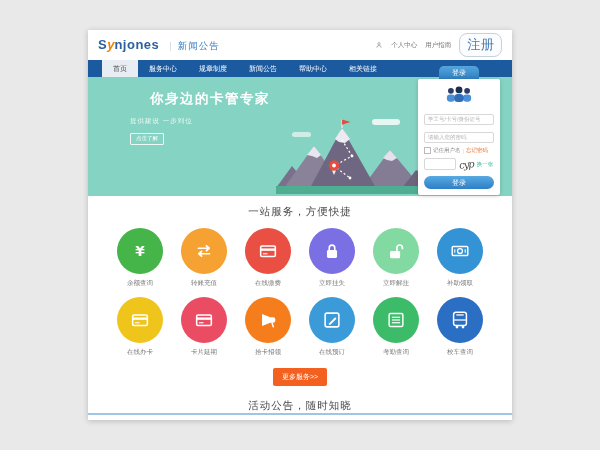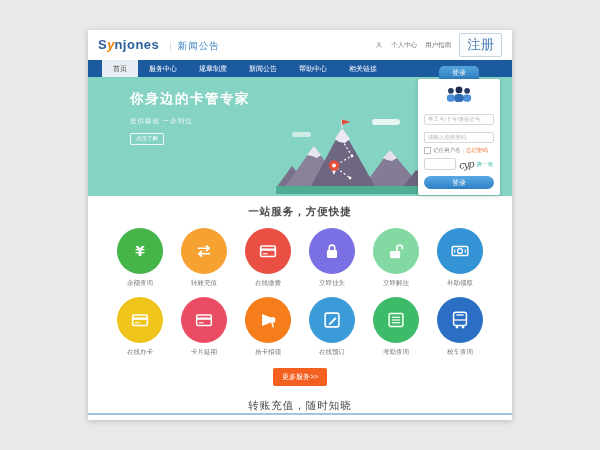--- a/index.html
+++ b/index.html
@@ -8,30 +8,30 @@
   .site{position:absolute;left:88px;top:30px;width:424px;height:390px;background:#fff;
         box-shadow:0 1px 6px rgba(0,0,0,.2);overflow:hidden;}
   
   .hdr{position:relative;height:30px;display:flex;align-items:center;padding:0 10px;box-sizing:border-box;}
   .logo{display:flex;align-items:baseline;}
   .logo .l1{font-size:13px;font-weight:bold;color:#2b5f9e;letter-spacing:.5px;}
   .logo .ly{font-size:13px;font-weight:bold;color:#f08300;font-style:italic;}
   .logo .ldiv{color:#c9d6e4;font-size:9px;margin:0 6px 0 10px;}
   .logo .lname{color:#3c80c0;font-size:9.5px;letter-spacing:1px;}
   .hdr-right{position:absolute;right:10px;top:0;height:30px;display:flex;align-items:center;gap:8px;font-size:6.5px;color:#777;}
-  .reg-btn{border:1px solid #c6d2de;border-radius:2px;padding:2px 7px;color:#4a7fb5;background:#fbfcfd;cursor:pointer;}
+  .reg-btn{border:1px solid #c6d2de;border-radius:8px;padding:2px 7px;color:#4a7fb5;background:#fbfcfd;cursor:pointer;}
   
   .nav{height:17px;background:#1c5aa0;display:flex;align-items:stretch;padding-left:14px;}
   .nav ul{list-style:none;margin:0;padding:0;display:flex;}
   .nav-item{color:#fff;font-size:7px;line-height:17px;padding:0 11px;cursor:pointer;}
   .nav-item.active{background:#e7edf3;color:#4a4a4a;}
   
   .hero{position:relative;height:119px;background:#85d3c3;overflow:hidden;}
   .hero-text{position:absolute;left:42px;top:13px;color:#fff;}
-  .hero-title{font-size:13.5px;font-weight:bold;letter-spacing:1.5px;}
+  .hero-title{font-size:13.5px;font-weight:bold;letter-spacing:1.5px;margin-left:20px;}
   .hero-sub{font-size:6.5px;color:rgba(255,255,255,.88);letter-spacing:1px;margin-top:9px;}
   .hero-cta{display:inline-block;margin-top:6px;border:1px solid rgba(255,255,255,.85);color:#fff;
             font-size:5.5px;padding:1.5px 5px;border-radius:1px;cursor:pointer;}
   .mtn{position:absolute;left:188px;bottom:2px;width:150px;height:78px;}
   
   .login{position:absolute;left:330px;top:36px;width:82px;z-index:5;}
   .login-tab{width:40px;margin:0 auto;background:linear-gradient(#55a6dd,#2e7fc0);color:#fff;font-size:7px;
              text-align:center;line-height:13px;height:13px;border-radius:5px 5px 0 0;cursor:pointer;}
   .login-body{background:#fff;border-radius:2px;box-shadow:0 1px 4px rgba(0,0,0,.18);padding:4px 6px 6px;}
   .ppl{display:block;margin:2px auto 4px;}
@@ -43,21 +43,21 @@
   .forgot{color:#e87332;cursor:pointer;}
   .sep{color:#d5d5d5;}
   .cap-row{display:flex;align-items:center;margin-top:4px;gap:3px;}
   .cap-input{width:26px;height:10px;border:1px solid #d8d8d8;border-radius:2px;font-size:5.5px;padding:0 2px;}
   .cap-img{font-family:"DejaVu Serif","Liberation Serif",serif;font-style:italic;font-size:10px;color:#4a4a4a;
            transform:rotate(-6deg);letter-spacing:-1px;cursor:pointer;}
   .cap-refresh{font-size:5.5px;color:#2ab3a0;cursor:pointer;}
   .lg-submit{width:100%;height:13px;margin-top:6px;border:none;border-radius:7px;color:#fff;font-size:7px;
              background:linear-gradient(#58aae2,#2e7fc6);cursor:pointer;}
   
-  .sec-title{text-align:center;font-size:10.5px;color:#4a4a4a;letter-spacing:1px;margin-top:9px;font-weight:bold;}
+  .sec-title{text-align:center;font-size:10.5px;color:#4a4a4a;letter-spacing:1px;margin-top:9px;}
   .grid{display:grid;grid-template-columns:repeat(6,1fr);margin:9px 20px 0;row-gap:9px;}
   .svc{display:flex;flex-direction:column;align-items:center;cursor:pointer;}
   .svc-circle{width:46px;height:46px;border-radius:50%;display:flex;align-items:center;justify-content:center;}
   .svc-svg{width:22px;height:22px;}
   .svc-label{font-size:6.5px;color:#7b7b7b;margin-top:5px;}
   .more-btn{display:block;margin:11px auto 0;background:#f4601f;color:#fff;border:none;border-radius:2px;
             font-size:7px;padding:4px 9px;cursor:pointer;}
   
   .ann-title{text-align:center;font-size:10.5px;color:#4a4a4a;letter-spacing:1px;margin-top:13px;}
   .bottom-line{position:absolute;left:0;right:0;bottom:5px;height:2px;background:#9ec4e6;}
@@ -306,18 +306,18 @@
           <div class="svc-circle" style="background: rgb(43, 111, 196);">
             <svg class="svc-svg">
               <use href="#ic-bus" xlink:href="#ic-bus"></use>
             </svg>
           </div>
           <div class="svc-label">校车查询</div>
         </div>
       </div>
     <button class="more-btn">更多服务&gt;&gt;</button>
 
-    <div class="ann-title">转账充值，随时知晓</div>
+    <div class="ann-title">活动公告，随时知晓</div>
 
     <div class="bottom-line"></div>
 
   </div>
 </div>
 
 </body></html>

